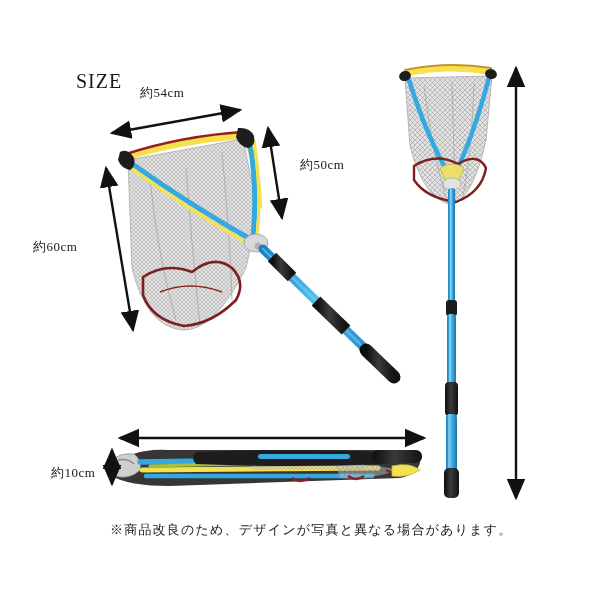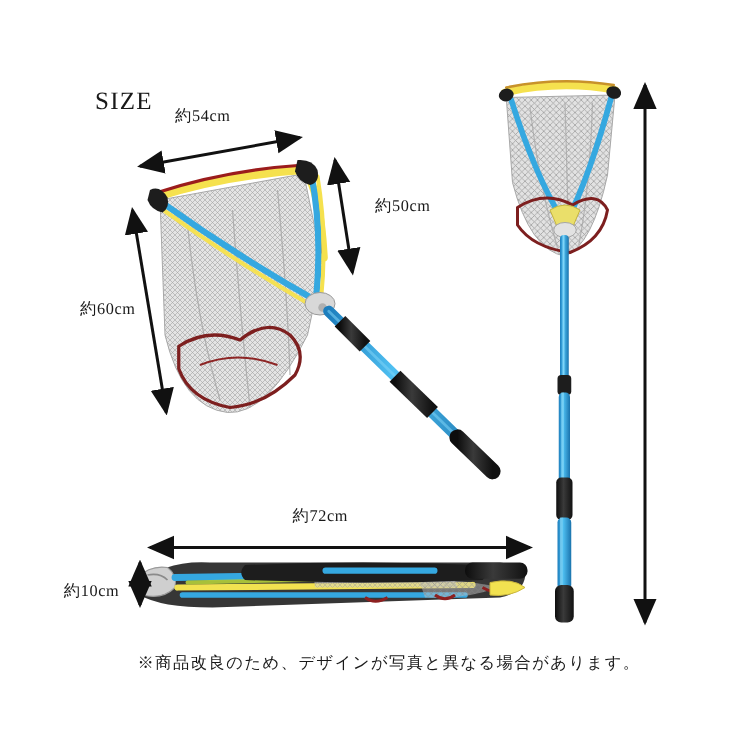--- a/index.html
+++ b/index.html
@@ -169,22 +169,21 @@
       <line x1="112" y1="450" x2="112" y2="484" marker-start="url(#arrT)" marker-end="url(#arrH)"></line>
     </g>
   </svg>
 
   <div class="lbl lbl-size" style="left:76px;top:70px;">SIZE</div>
 
   <div class="lbl lbl-dim" style="left:140px;top:84px;">約54cm</div>
 
   <div class="lbl lbl-dim" style="left:266px;top:156px;margin-left:34px;">約50cm</div>
 
-  <div class="lbl lbl-dim" style="left:64px;top:238px;">約60cm</div>
+  <div class="lbl lbl-dim" style="left:33px;top:238px;">約60cm</div>
 
 
-  <div class="lbl lbl-dim" style="left:234px;top:404px;">約72cm</div>
 
   <div class="lbl lbl-dim" style="left:51px;top:464px;">約10cm</div>
 
   <div class="lbl lbl-note" style="left:110px;top:521px;">※商品改良のため、デザインが写真と異なる場合があります。</div>
 
 </div>
 
 </body></html>

